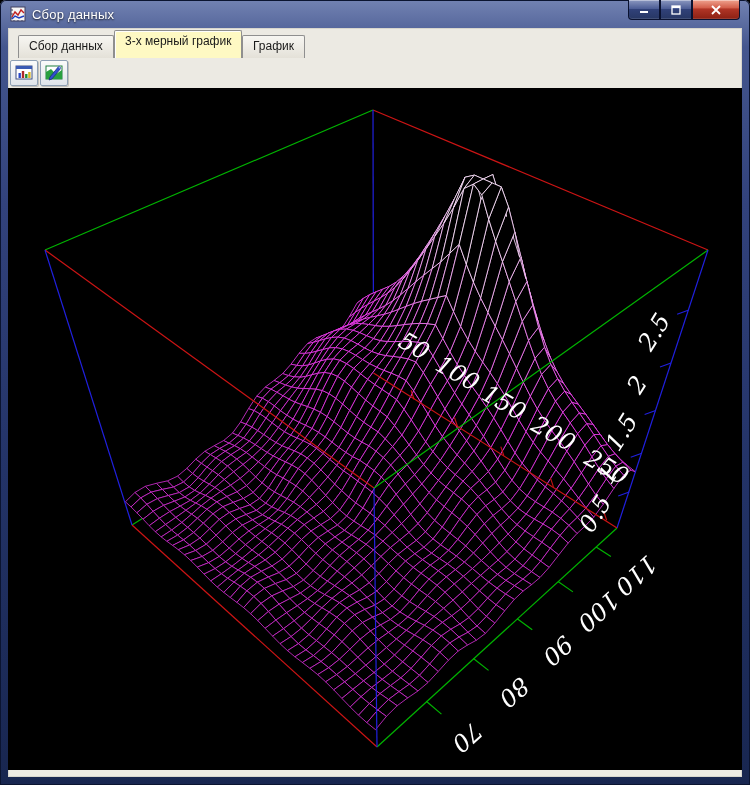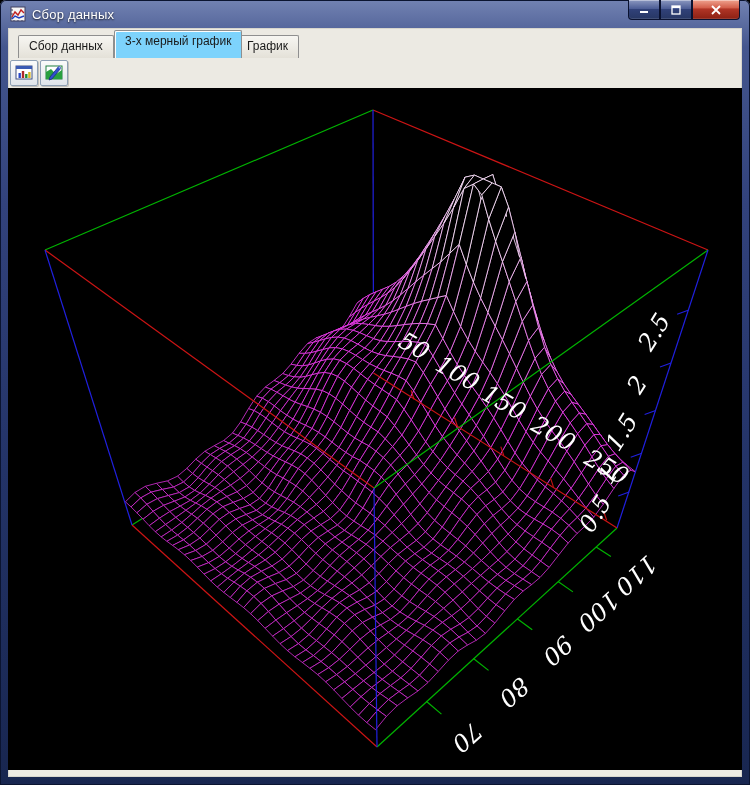--- a/index.html
+++ b/index.html
@@ -19,21 +19,21 @@
   .wbtn.min{width:30px;border-radius:0 0 0 4px;}
   .wbtn.max{width:30px;}
   .wbtn.close{width:46px;border-radius:0 0 4px 0;
     background:linear-gradient(#efa28e,#d4604c 40%,#b03526 48%,#8c2013);}
   .client{position:absolute;left:8px;right:8px;top:28px;bottom:8px;background:#eceae3;
     box-shadow:inset 0 0 0 1px #d8d6cd;}
   .tabstrip{position:absolute;top:0;left:0;right:0;height:30px;}
   .tab{position:absolute;bottom:0;box-sizing:border-box;height:23px;padding:3px 10px 0 10px;
     font-size:12px;color:#1a1a1a;background:linear-gradient(#f7f6f2,#e4e1d8);
     border:1px solid #8f8f8f;border-bottom:none;border-radius:2px 2px 0 0;white-space:nowrap;}
-  .tab.active{height:28px;background:#7dd3fc;z-index:2;
+  .tab.active{height:28px;background:#fef9c3;z-index:2;
     box-shadow:inset 1px 1px 0 #fdfdfc;}
   .toolbar{position:absolute;top:30px;left:0;right:0;height:30px;display:flex;align-items:center;}
   .tbtn{width:28px;height:26px;margin-left:2px;box-sizing:border-box;border:1px solid #8ea0b4;
     border-radius:2px;background:linear-gradient(#fbfbfa,#dfe4ea);
     display:flex;align-items:center;justify-content:center;
     box-shadow:1px 1px 0 rgba(0,0,0,.18);}
   .tbtn:first-child{margin-left:2px;}
   .plot{position:absolute;left:0;right:0;top:60px;bottom:7px;background:#000;}
   .plot svg{display:block;}
   .plot-label{font-family:"DejaVu Serif","Liberation Serif",serif;font-style:italic;}
@@ -74,21 +74,21 @@
           <path d="M2,1 L10,9 M10,1 L2,9" stroke="#fff" stroke-width="1.8"></path>
         </svg>
       </div>
     </div>
   </div>
 
   <div class="client">
     <div class="tabstrip" id="tabs">
         <div class="tab" style="left: 10px;">Сбор данных</div>
         <div class="tab active" style="left: 106px;">3-х мерный график</div>
-        <div class="tab" style="left: 228px;">График</div>
+        <div class="tab" style="left: 234px;">График</div>
       </div>
 
     <div class="toolbar">
       <div class="tbtn">
         <svg width="18" height="18" viewBox="0 0 18 18">
           <rect x="1" y="2" width="16" height="13" fill="#fff" stroke="#405080" stroke-width="1"></rect>
           <rect x="1" y="2" width="16" height="3" fill="#3a5ab4"></rect>
           <rect x="3.5" y="9" width="2.4" height="5" fill="#2848c8"></rect>
           <rect x="6.8" y="7" width="2.4" height="7" fill="#b02828"></rect>
           <rect x="10.1" y="10" width="2.4" height="4" fill="#1e8c32"></rect>

